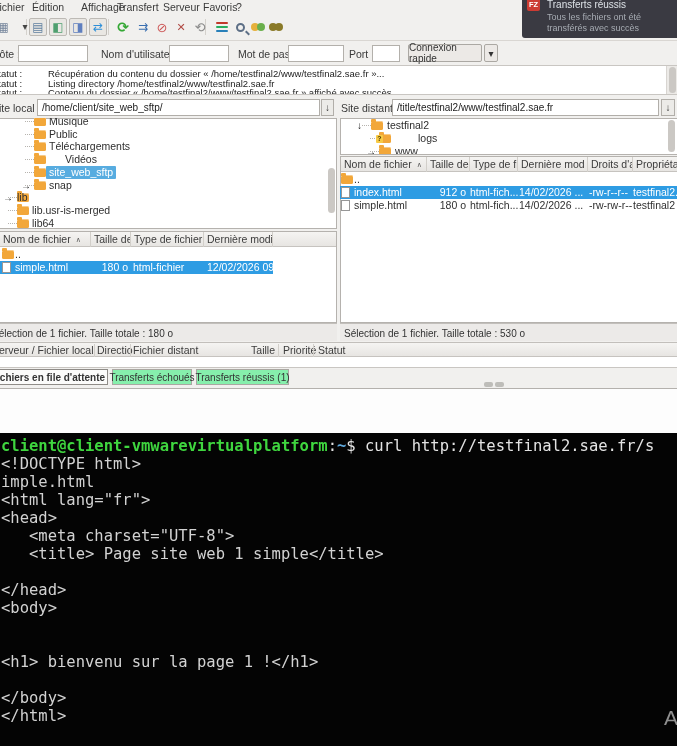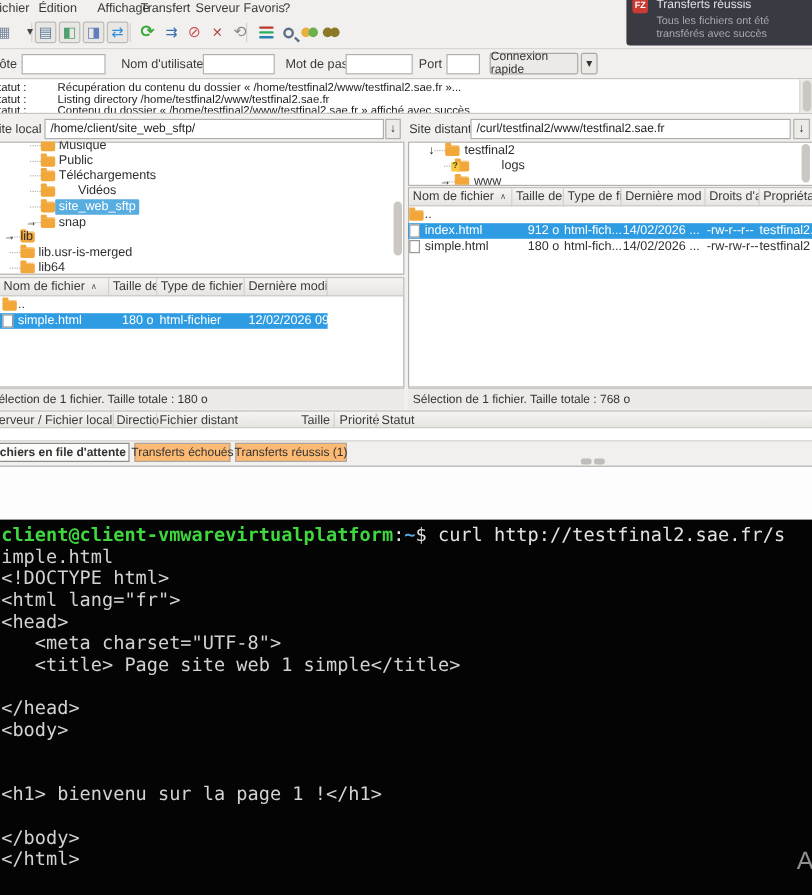--- a/index.html
+++ b/index.html
@@ -67,21 +67,21 @@
 
   .statusbar{position:absolute;top:323px;height:18px;background:#eceae8;border-top:1px solid #c2bfbb;font-size:10px;color:#333}
   .statusbar span{position:absolute;top:4px;white-space:nowrap}
 
   .qheader{position:absolute;top:342px;left:0;width:677px;height:15px;background:linear-gradient(#f5f4f2,#e7e5e2);
            border-top:1px solid #c2bfbb;border-bottom:1px solid #c6c3bf}
   .qh-cell{position:absolute;top:1px;font-size:10.5px;color:#3c3c3c;white-space:nowrap}
   .qh-sep{position:absolute;top:1px;width:1px;height:13px;background:#d2cfca}
   .qlist{position:absolute;top:357px;left:0;width:677px;height:11px;background:#fff;border-bottom:1px solid #c9c6c2}
   .qtabs{position:absolute;top:368px;left:0;width:677px;height:20px;background:#f1f0ee}
-  .qtab{position:absolute;top:1px;height:16px;border:1px solid #aaa7a2;background:#fdba74;color:#333;font-size:10px;
+  .qtab{position:absolute;top:1px;height:16px;border:1px solid #aaa7a2;background:#86efac;color:#333;font-size:10px;
         display:flex;align-items:center;justify-content:center;white-space:nowrap}
   .qtab.active{background:#fbfbfa;font-weight:bold;border-color:#8f8c88}
   .win-bottom{position:absolute;top:385px;left:0;width:677px;height:4px;background:#f1f0ee;border-bottom:1px solid #b4b1ad}
 
   .scroll-thumb{position:absolute;background:#cbc8c4;border-radius:3.5px}
   .scroll-track{position:absolute;background:#eceae7;border-left:1px solid #d8d5d1}
 
   
   .toast{position:absolute;left:522px;top:-8px;width:155px;height:46px;background:#3a3a42;border-radius:0 0 0 3px}
   .toast-icon{position:absolute;left:5px;top:6px;width:13px;height:13px;background:#cc3b33;border-radius:2px;
@@ -283,21 +283,21 @@
           <div class="cell" style="left: 207px;">12/02/2026 09:...</div>
         </div>
       </div>
 
     <div class="statusbar" style="left:0;width:337px">
       <span style="left:-8px">Sélection de 1 fichier. Taille totale : 180 o</span>
     </div>
 
     <span class="pathlabel" style="left:341px">Site distant :</span>
     <div class="combo" style="left:392px;width:267px">
-      <span>/curl/testfinal2/www/testfinal2.sae.fr</span>
+      <span>/title/testfinal2/www/testfinal2.sae.fr</span>
     </div>
     <div class="combo-btn" style="left:661px;width:14px">↓</div>
 
     <div class="whitebox" style="left:340px;top:118px;width:338px;height:37px"></div>
     <div id="remote-tree" class="treepane" style="left:340px;top:118px;width:326px;height:36px">
         <div class="tree-row" style="left: 0px; right: 0px; top: 1px; height: 13px;">
           <div class="stub" style="left: 22px; top: 6px;"></div>
           <div class="expander" style="left: 17px; top: 1px;">↓</div>
           <div class="icon-folder" style="left: 31px; top: 2px;"></div>
           <div class="tree-label" style="left: 44px;">testfinal2</div>
@@ -347,21 +347,21 @@
           <div class="cell" style="left: 14px;">simple.html</div>
           <div class="cell right" style="left: 80px; width: 46px;">180 o</div>
           <div class="cell" style="left: 130px;">html-fich...</div>
           <div class="cell" style="left: 179px;">14/02/2026 ...</div>
           <div class="cell" style="left: 249px;">-rw-rw-r--</div>
           <div class="cell" style="left: 293px;">testfinal2 ...</div>
         </div>
       </div>
 
     <div class="statusbar" style="left:340px;width:337px">
-      <span style="left:4px">Sélection de 1 fichier. Taille totale : 768 o</span>
+      <span style="left:4px">Sélection de 1 fichier. Taille totale : 530 o</span>
     </div>
 
     <div id="qheader" class="qheader">
         <div class="qh-cell" style="left: -8px;">Serveur / Fichier local</div>
         <div class="qh-cell" style="left: 97px;">Directio</div>
         <div class="qh-cell" style="left: 133px;">Fichier distant</div>
         <div class="qh-cell" style="left: 230px; width: 45px; text-align: right;">Taille</div>
         <div class="qh-cell" style="left: 283px;">Priorité</div>
         <div class="qh-cell" style="left: 318px;">Statut</div>
         <div class="qh-sep" style="left: 94px;"></div>
@@ -383,22 +383,22 @@
     <div class="toast-title">Transferts réussis</div>
     <div class="toast-body" style="top:20px">Tous les fichiers ont été</div>
     <div class="toast-body" style="top:31px">transférés avec succès</div>
   </div>
 
   <div class="faint-mark" style="left:484px;top:382px"></div>
   <div class="faint-mark" style="left:495px;top:382px"></div>
 
   <div id="terminal" class="terminal">
       <div class="t-line"><span class="t-user">client@client-vmwarevirtualplatform</span><span class="t-fg">:</span><span class="t-dir">~</span><span class="t-fg">$ </span><span class="t-fg">curl http://testfinal2.sae.fr/s</span></div>
+      <div class="t-line"><span class="t-out">&lt;!DOCTYPE html&gt;</span></div>
       <div class="t-line"><span class="t-out">imple.html</span></div>
-      <div class="t-line"><span class="t-out">&lt;!DOCTYPE html&gt;</span></div>
       <div class="t-line"><span class="t-out">&lt;html lang="fr"&gt;</span></div>
       <div class="t-line"><span class="t-out">&lt;head&gt;</span></div>
       <div class="t-line"><span class="t-out">   &lt;meta charset="UTF-8"&gt;</span></div>
       <div class="t-line"><span class="t-out">   &lt;title&gt; Page site web 1 simple&lt;/title&gt;</span></div>
       <div class="t-line"></div>
       <div class="t-line"><span class="t-out">&lt;/head&gt;</span></div>
       <div class="t-line"><span class="t-out">&lt;body&gt;</span></div>
       <div class="t-line"></div>
       <div class="t-line"></div>
       <div class="t-line"><span class="t-out">&lt;h1&gt; bienvenu sur la page 1 !&lt;/h1&gt;</span></div>

